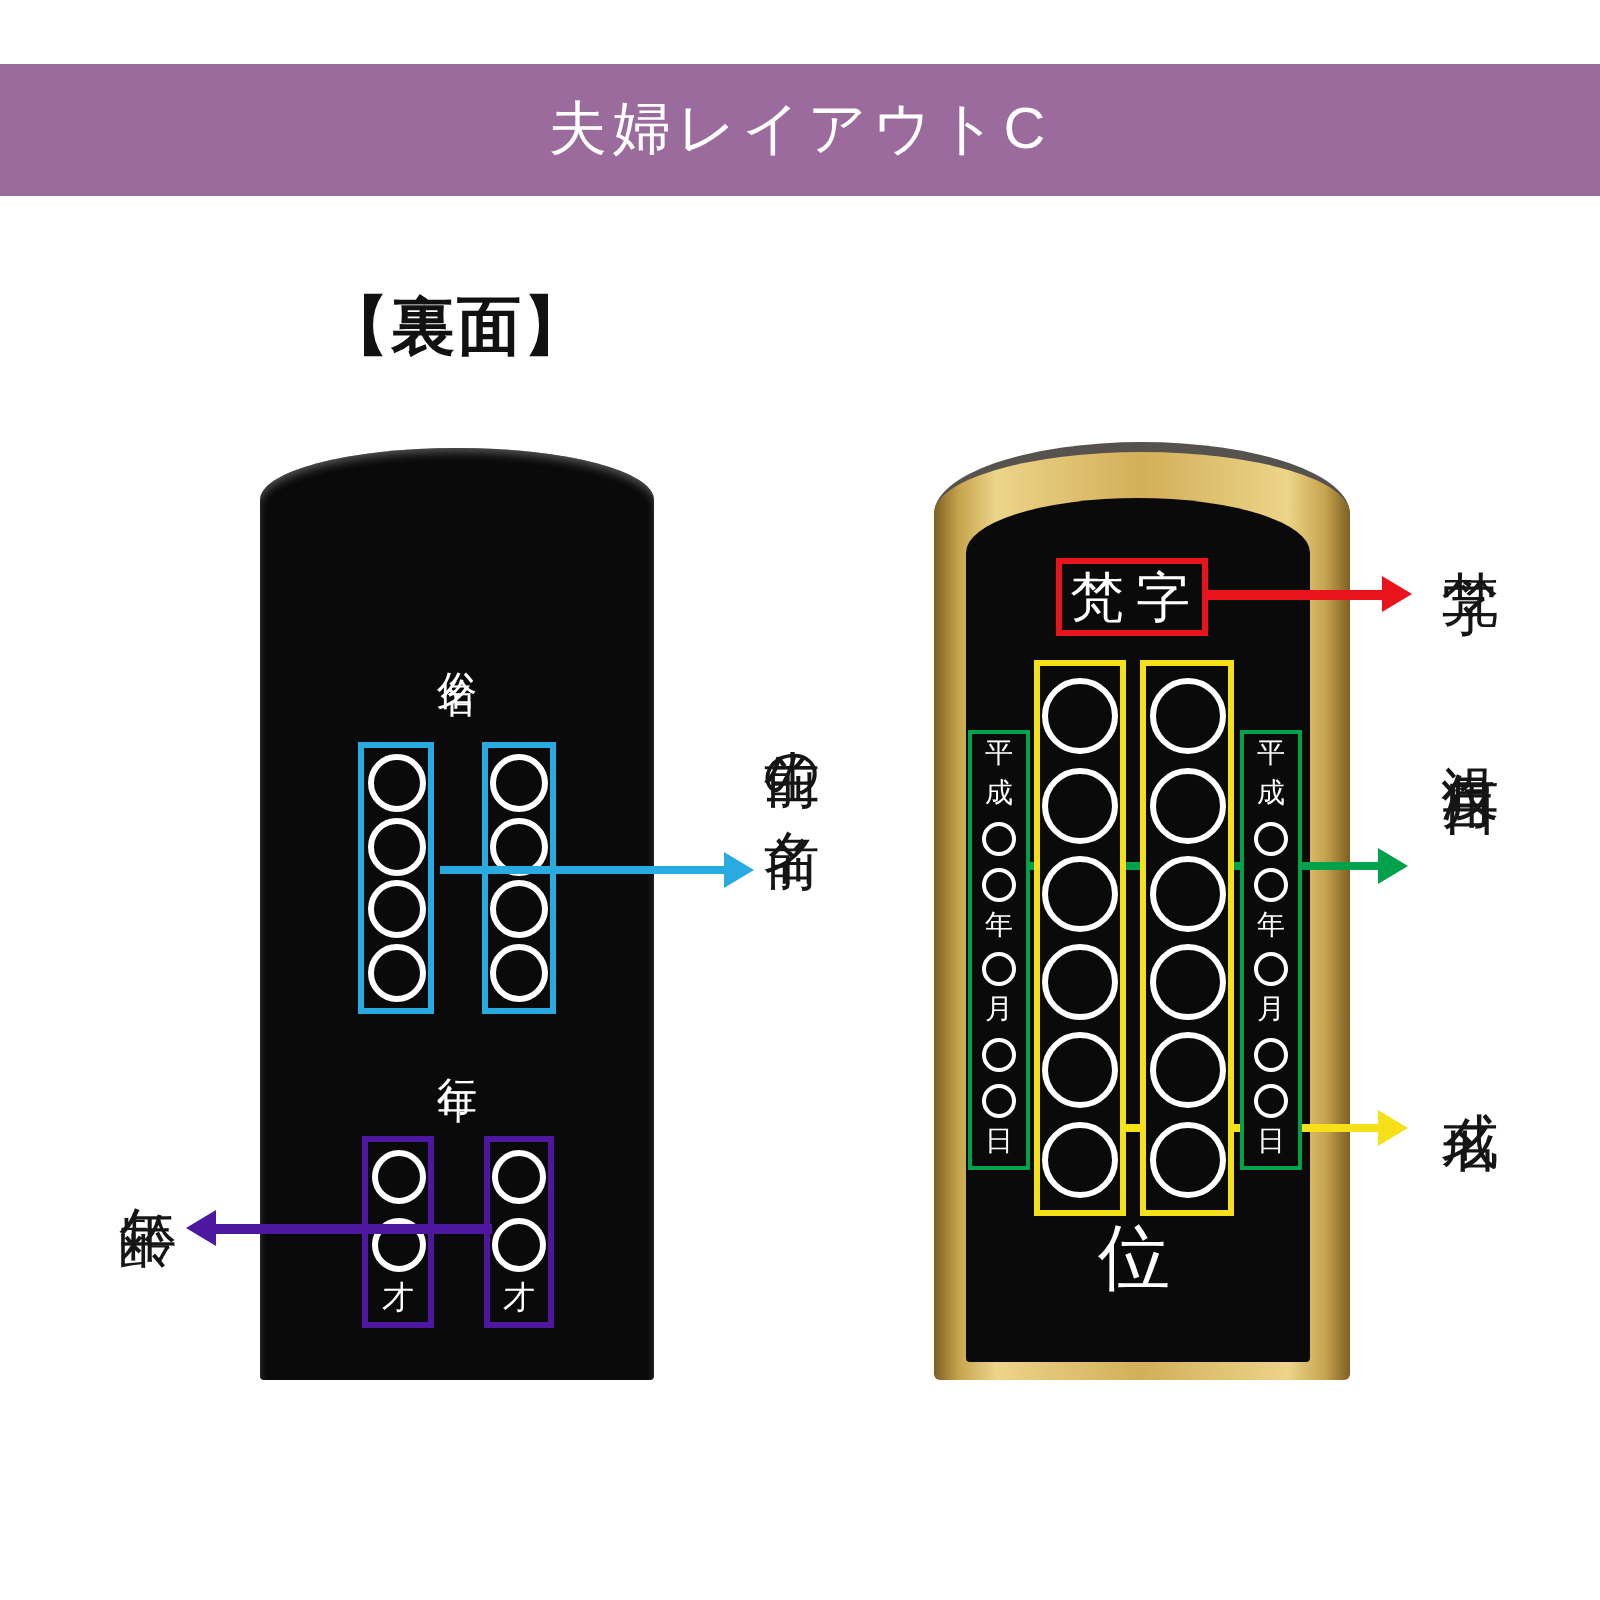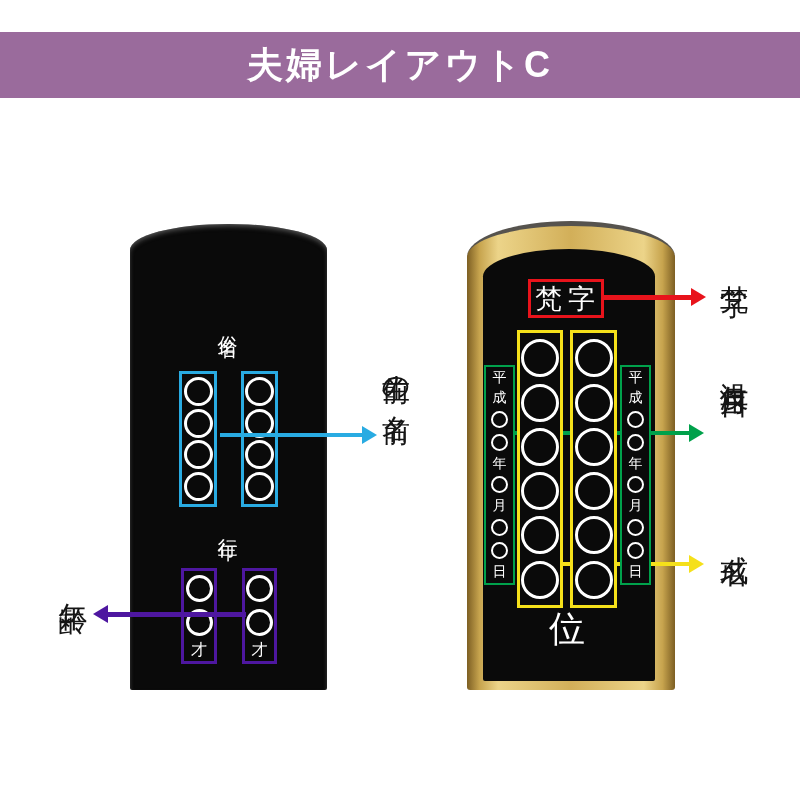--- a/index.html
+++ b/index.html
@@ -2,21 +2,21 @@
 <html><head>
 <meta charset="utf-8">
 <style>
   html,body{margin:0;padding:0;background:#fff;}
   .canvas{position:relative;width:800px;height:800px;background:#ffffff;overflow:hidden;
           font-family:"Liberation Sans",sans-serif;}
 
   
   .banner{position:absolute;left:0;top:32px;width:800px;height:66px;background:#9a6b9c;
           display:flex;align-items:center;justify-content:center;}
-  .banner-title{color:#fff;font-size:36px;font-weight:bold;letter-spacing:3px;}
+  .banner-title{color:#fff;font-size:29px;font-weight:normal;letter-spacing:3px;}
 
   
   .heading{position:absolute;top:142px;font-size:32px;font-weight:bold;color:#111;
            text-align:center;letter-spacing:1px;}
   .heading.back{left:130px;width:197px;}
   .heading.front{left:467px;width:210px;}
 
   
   .vtext{position:absolute;writing-mode:vertical-rl;text-orientation:upright;
          color:#151515;font-size:29px;letter-spacing:3px;line-height:1.05;}
@@ -74,20 +74,21 @@
 </style>
 </head>
 <body>
 
 <div class="canvas">
 
   <div class="banner">
     <span class="banner-title">夫婦レイアウトC</span>
   </div>
 
+  <div class="heading back">【裏面】</div>
 
   <div class="tablet-back">
     <span class="on-tablet-vtext" style="left:85px;top:96px;font-size:20px;letter-spacing:3px;">俗名</span>
 
     <div class="frame-box cyan-box" style="left:49px;top:147px;width:38px;height:136px;">
       <div class="circle c29"></div>
       <div class="circle c29"></div>
       <div class="circle c29"></div>
       <div class="circle c29"></div>
     </div>

